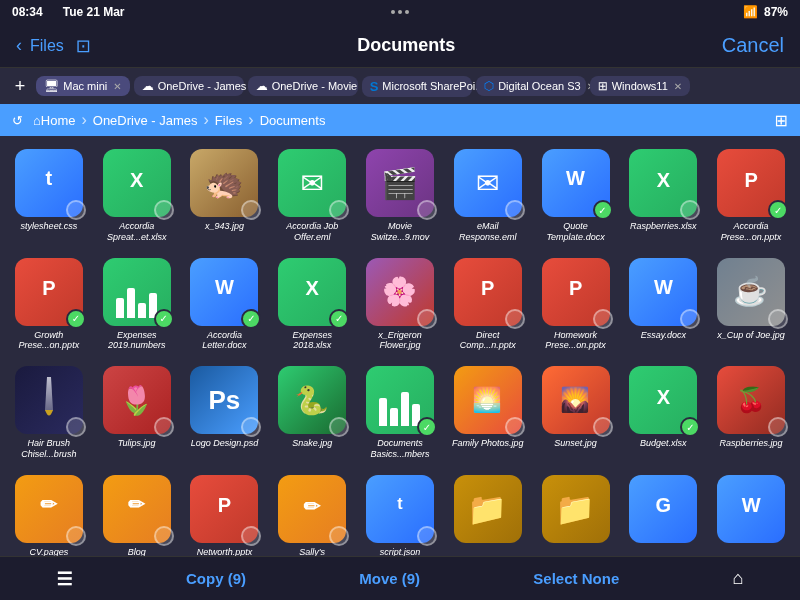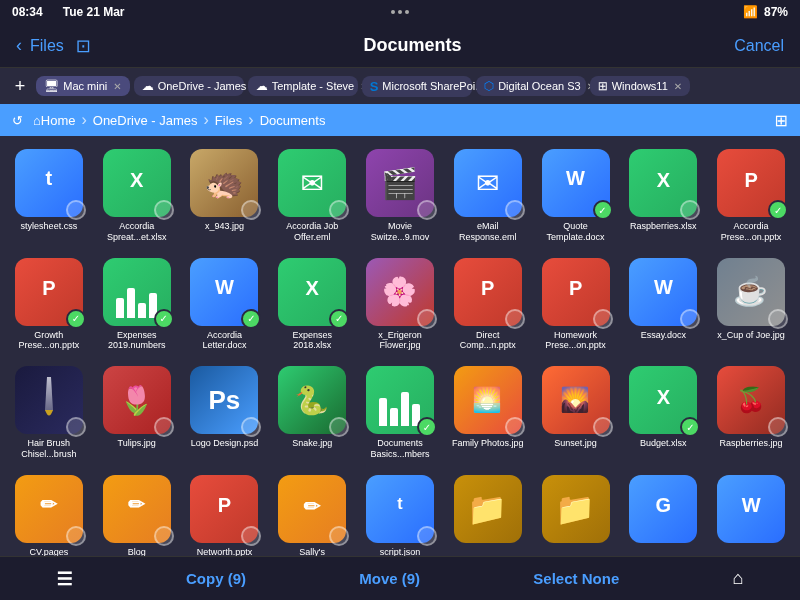--- a/index.html
+++ b/index.html
@@ -137,20 +137,21 @@
     }
 
     .file-label {
       font-size: 9px;
       color: white;
       text-align: center;
       margin-top: 3px;
       line-height: 1.2;
       max-width: 72px;
       word-break: break-word;
+      font-style: italic;
     }
 
     .check-circle {
       position: absolute;
       bottom: -2px;
       right: -2px;
       width: 20px;
       height: 20px;
       border-radius: 50%;
       border: 2px solid #2a2a3e;
@@ -267,39 +268,39 @@
 </div>
 
 <div id="nav-bar">
   <div class="nav-left">
     <span style="color:#4a9eff;font-size:18px;">‹</span>
     <a style="color:#4a9eff;font-size:16px;text-decoration:none;">Files</a>
     <span style="color:#4a9eff;font-size:18px;margin-left:4px;">⊡</span>
   </div>
   <span class="nav-title">Documents</span>
   <div>
-    <a style="color:#4a9eff;font-size:16px;text-decoration:none;">Cancel</a>
+    <a style="color:#4a9eff;font-size:20px;text-decoration:none;">Cancel</a>
   </div>
 </div>
 
 <div id="tabs-bar">
   <button class="tab-add-btn">+</button>
   <div class="tab active-tab">
     <span class="tab-icon">🖥</span>
     <span>Mac mini</span>
     <span class="tab-close">✕</span>
   </div>
   <div class="tab">
     <span class="tab-icon">☁</span>
     <span>OneDrive - James</span>
     <span class="tab-close">✕</span>
   </div>
   <div class="tab">
     <span class="tab-icon">☁</span>
-    <span>Template - Steve</span>
+    <span>OneDrive - Movie</span>
     <span class="tab-close">✕</span>
   </div>
   <div class="tab">
     <span class="tab-icon" style="color:#0078d4;font-weight:900;font-size:13px;">S</span>
     <span>Microsoft SharePoint</span>
     <span class="tab-close">✕</span>
   </div>
   <div class="tab">
     <span class="tab-icon" style="color:#0080ff;">⬡</span>
     <span>Digital Ocean S3</span>

